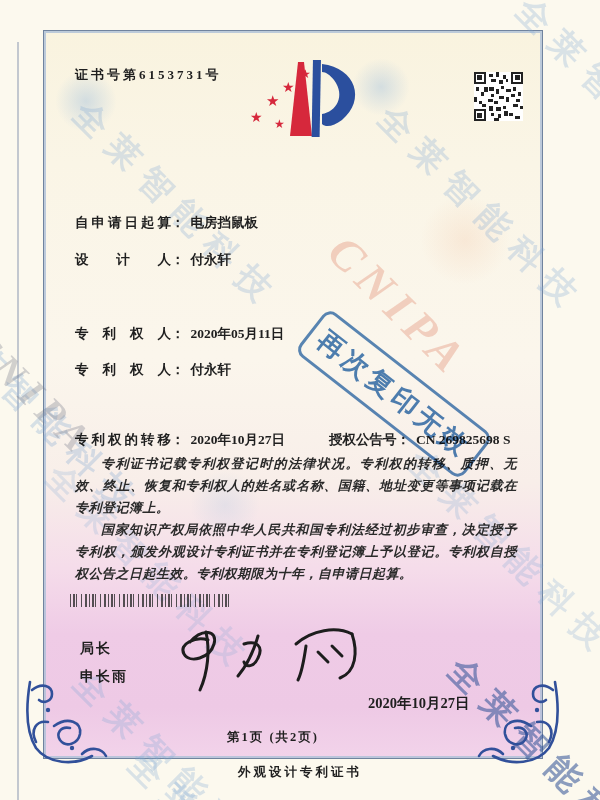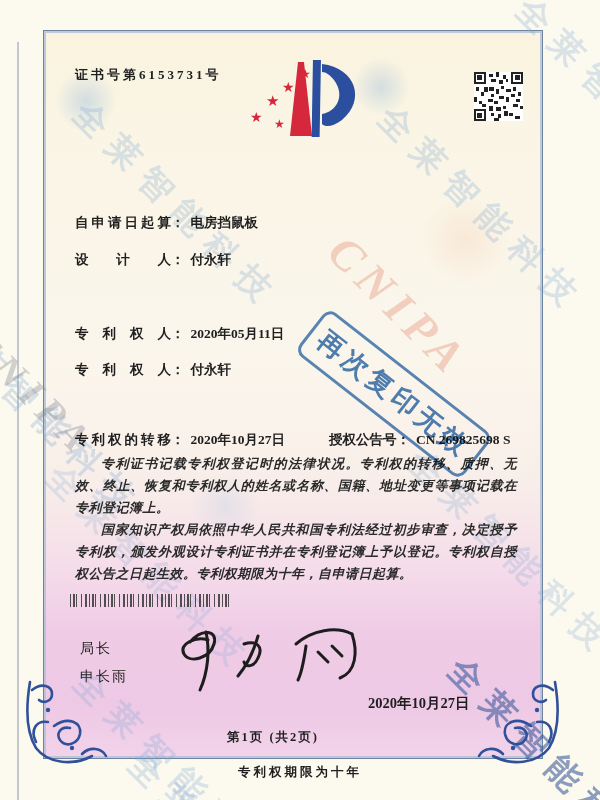--- a/index.html
+++ b/index.html
@@ -44,21 +44,21 @@
   
   .legal{position:absolute;left:75px;top:453px;width:442px;z-index:2;font-size:13px;
          line-height:22px;letter-spacing:.5px;font-style:italic;font-weight:600;color:#2a2a2a;}
   .legal p{margin:0;text-indent:2em;text-align:justify;}
   
   .barcode{position:absolute;left:70px;top:594px;width:163px;height:13px;z-index:2;opacity:.8;
     background:repeating-linear-gradient(90deg,#2c2c2c 0 1px,transparent 1px 3px,
       #2c2c2c 3px 5px,transparent 5px 6px,#2c2c2c 6px 7px,transparent 7px 11px,
       #2c2c2c 11px 12px,transparent 12px 15px,#2c2c2c 15px 17px,transparent 17px 19px);}
   
-  .bureau{position:absolute;left:80px;z-index:2;font-size:14px;font-weight:400;letter-spacing:2px;}
+  .bureau{position:absolute;left:80px;z-index:2;font-size:14px;font-weight:700;letter-spacing:2px;}
   .sig{position:absolute;left:160px;top:610px;width:235px;height:100px;z-index:2;}
   .issue-date{position:absolute;left:368px;top:694px;z-index:2;font-size:14.5px;font-weight:700;}
   .page-info{position:absolute;left:43px;top:729px;width:460px;text-align:center;z-index:2;
              font-size:12.5px;font-weight:700;letter-spacing:2px;}
   .footer-note{position:absolute;left:0;top:764px;width:600px;text-align:center;z-index:2;
                font-size:12.5px;font-weight:600;letter-spacing:3px;}
   
   .stamp{position:absolute;left:289px;top:366px;width:204px;height:50px;z-index:5;
          border:3px solid rgba(47,108,176,.8);border-radius:10px;
          display:flex;align-items:center;justify-content:center;
@@ -230,15 +230,15 @@
       <path d="M8,6 C4,30 4,56 14,72 C26,88 52,90 70,80"></path>
       <path d="M32,50 C46,40 60,46 58,58 C56,68 44,72 38,64 C34,58 38,50 48,52"></path>
       <path d="M14,66 C8,54 14,44 26,46"></path>
       <path d="M10,14 C20,6 30,10 30,18 C30,25 22,28 17,24"></path>
       <path d="M60,78 C68,70 80,72 84,80"></path>
       <circle cx="26" cy="34" r="2.2" fill="#31509a" stroke="none"></circle>
       <circle cx="50" cy="72" r="2.2" fill="#31509a" stroke="none"></circle>
     </svg>
   </div>
 
-  <div class="footer-note">专利权期限为十年</div>
+  <div class="footer-note">外观设计专利证书</div>
 
 </div>
 
 </body></html>

